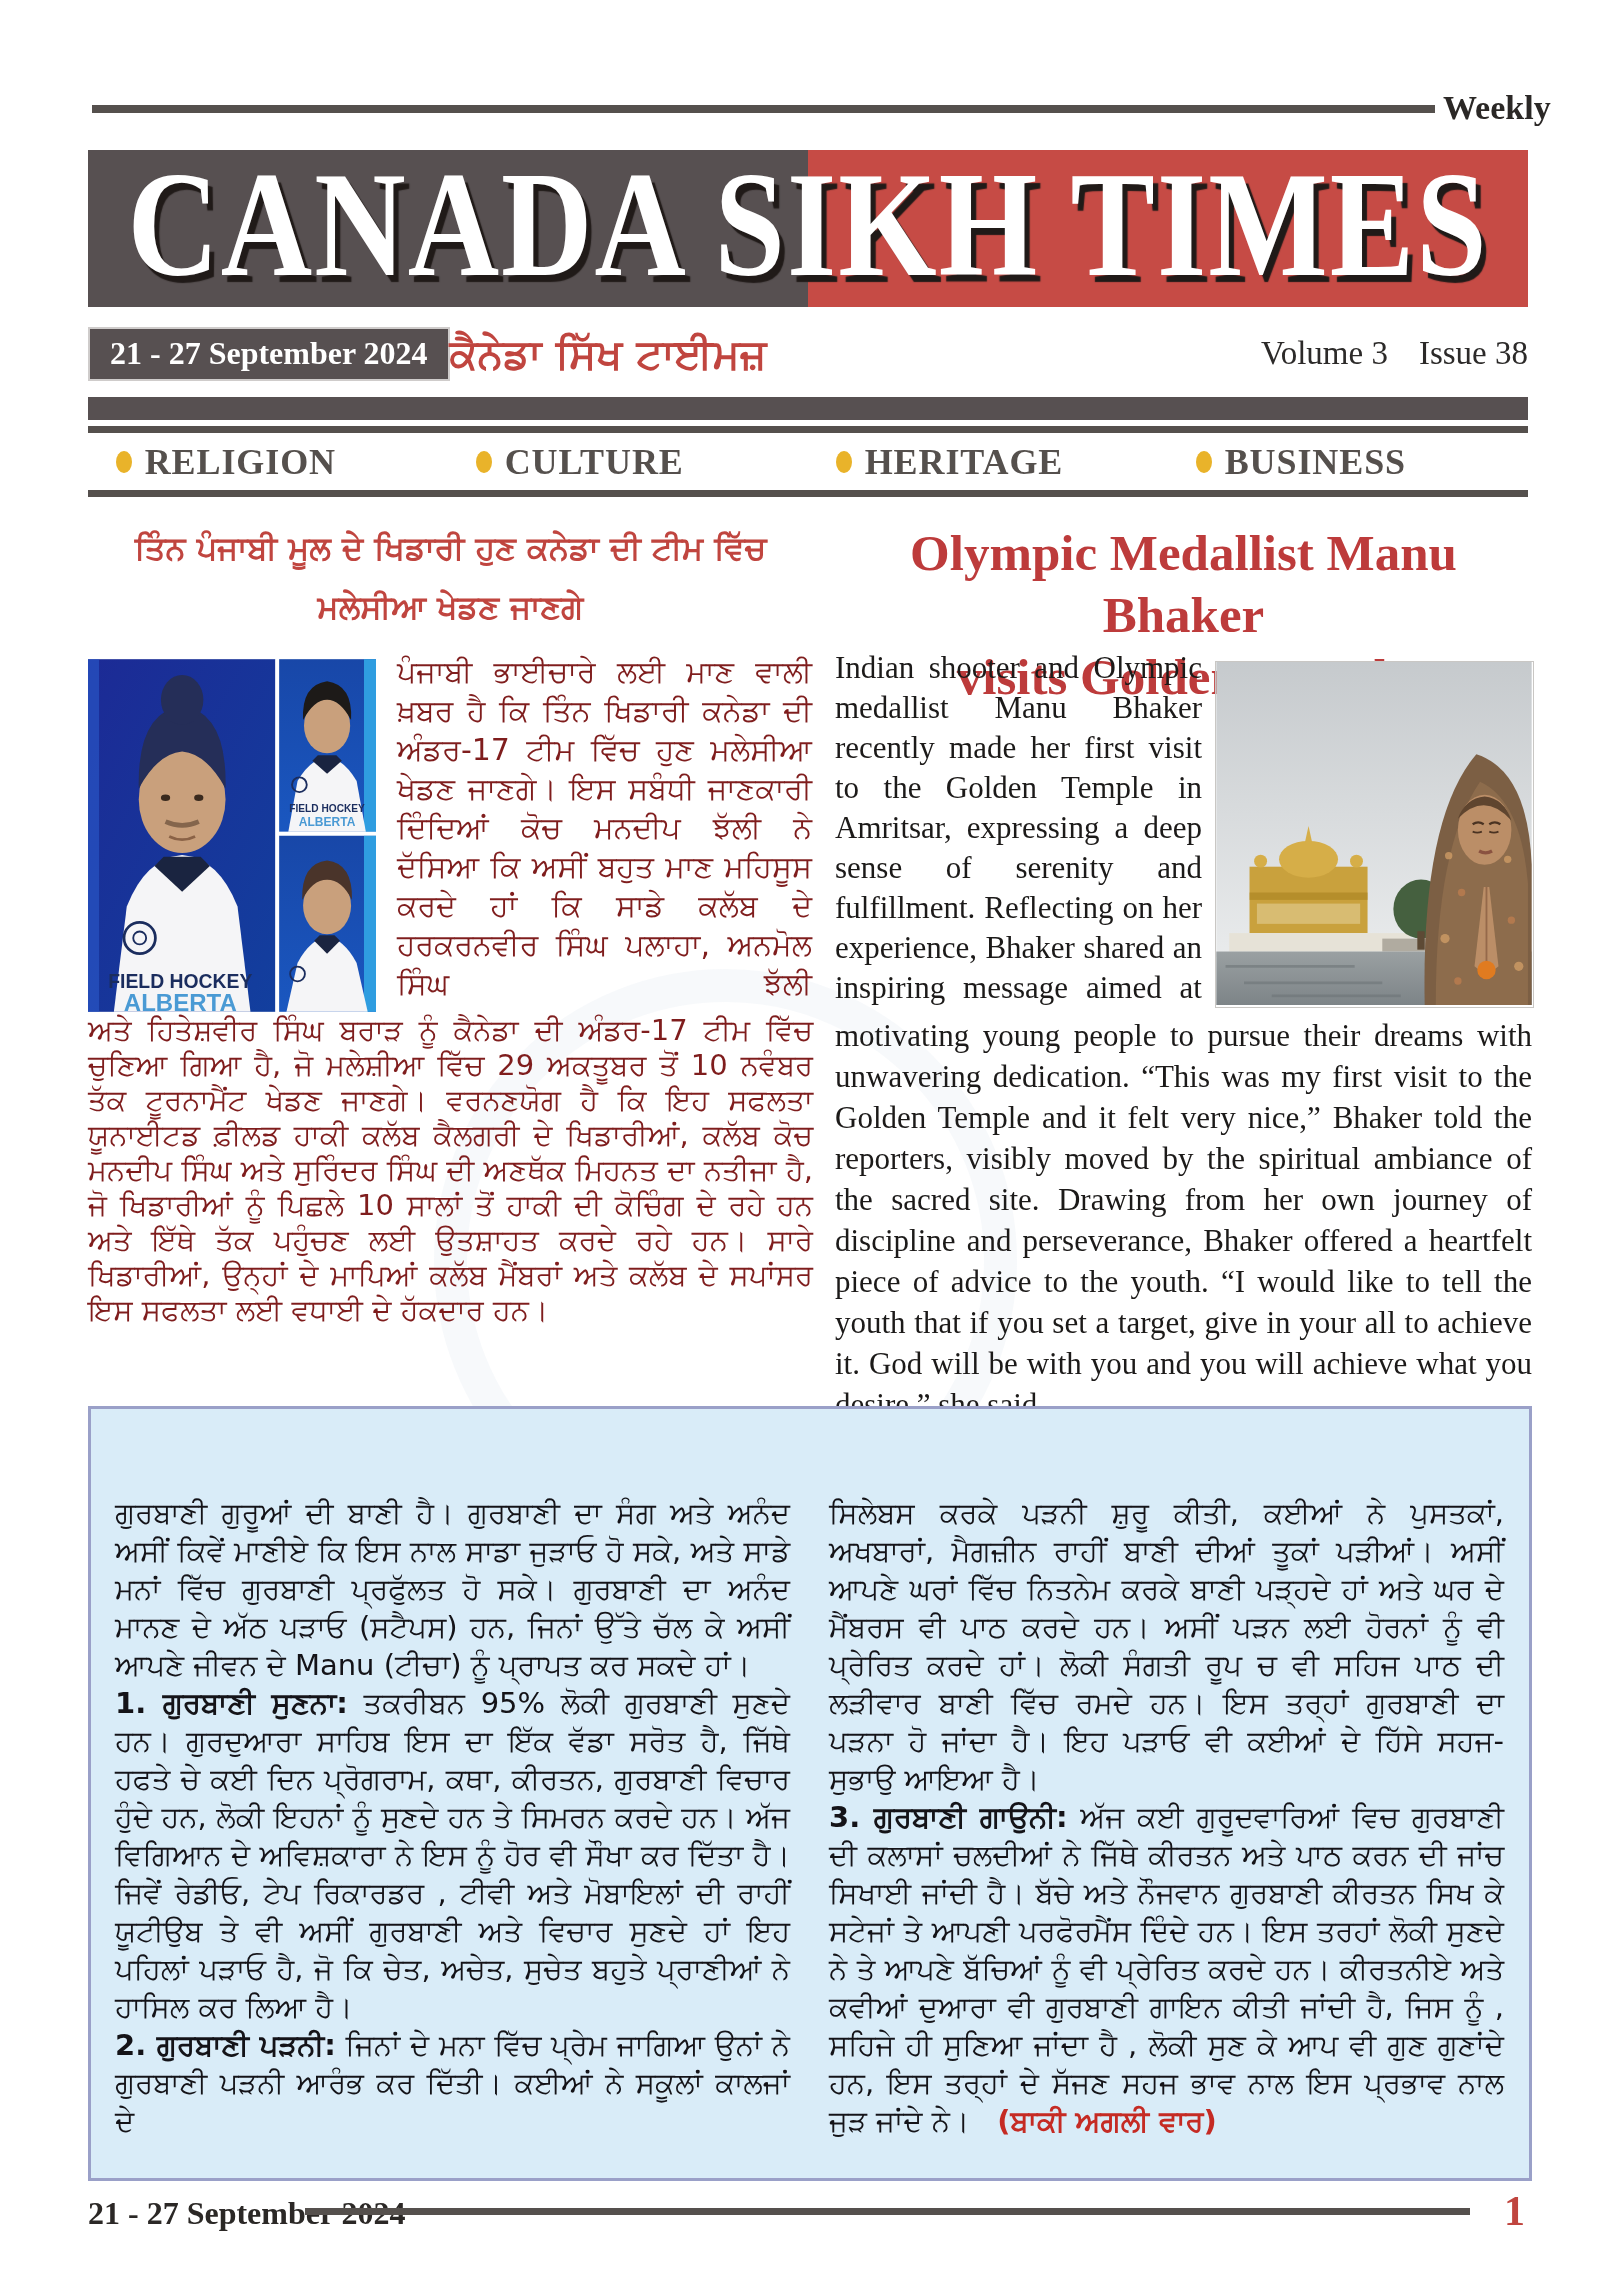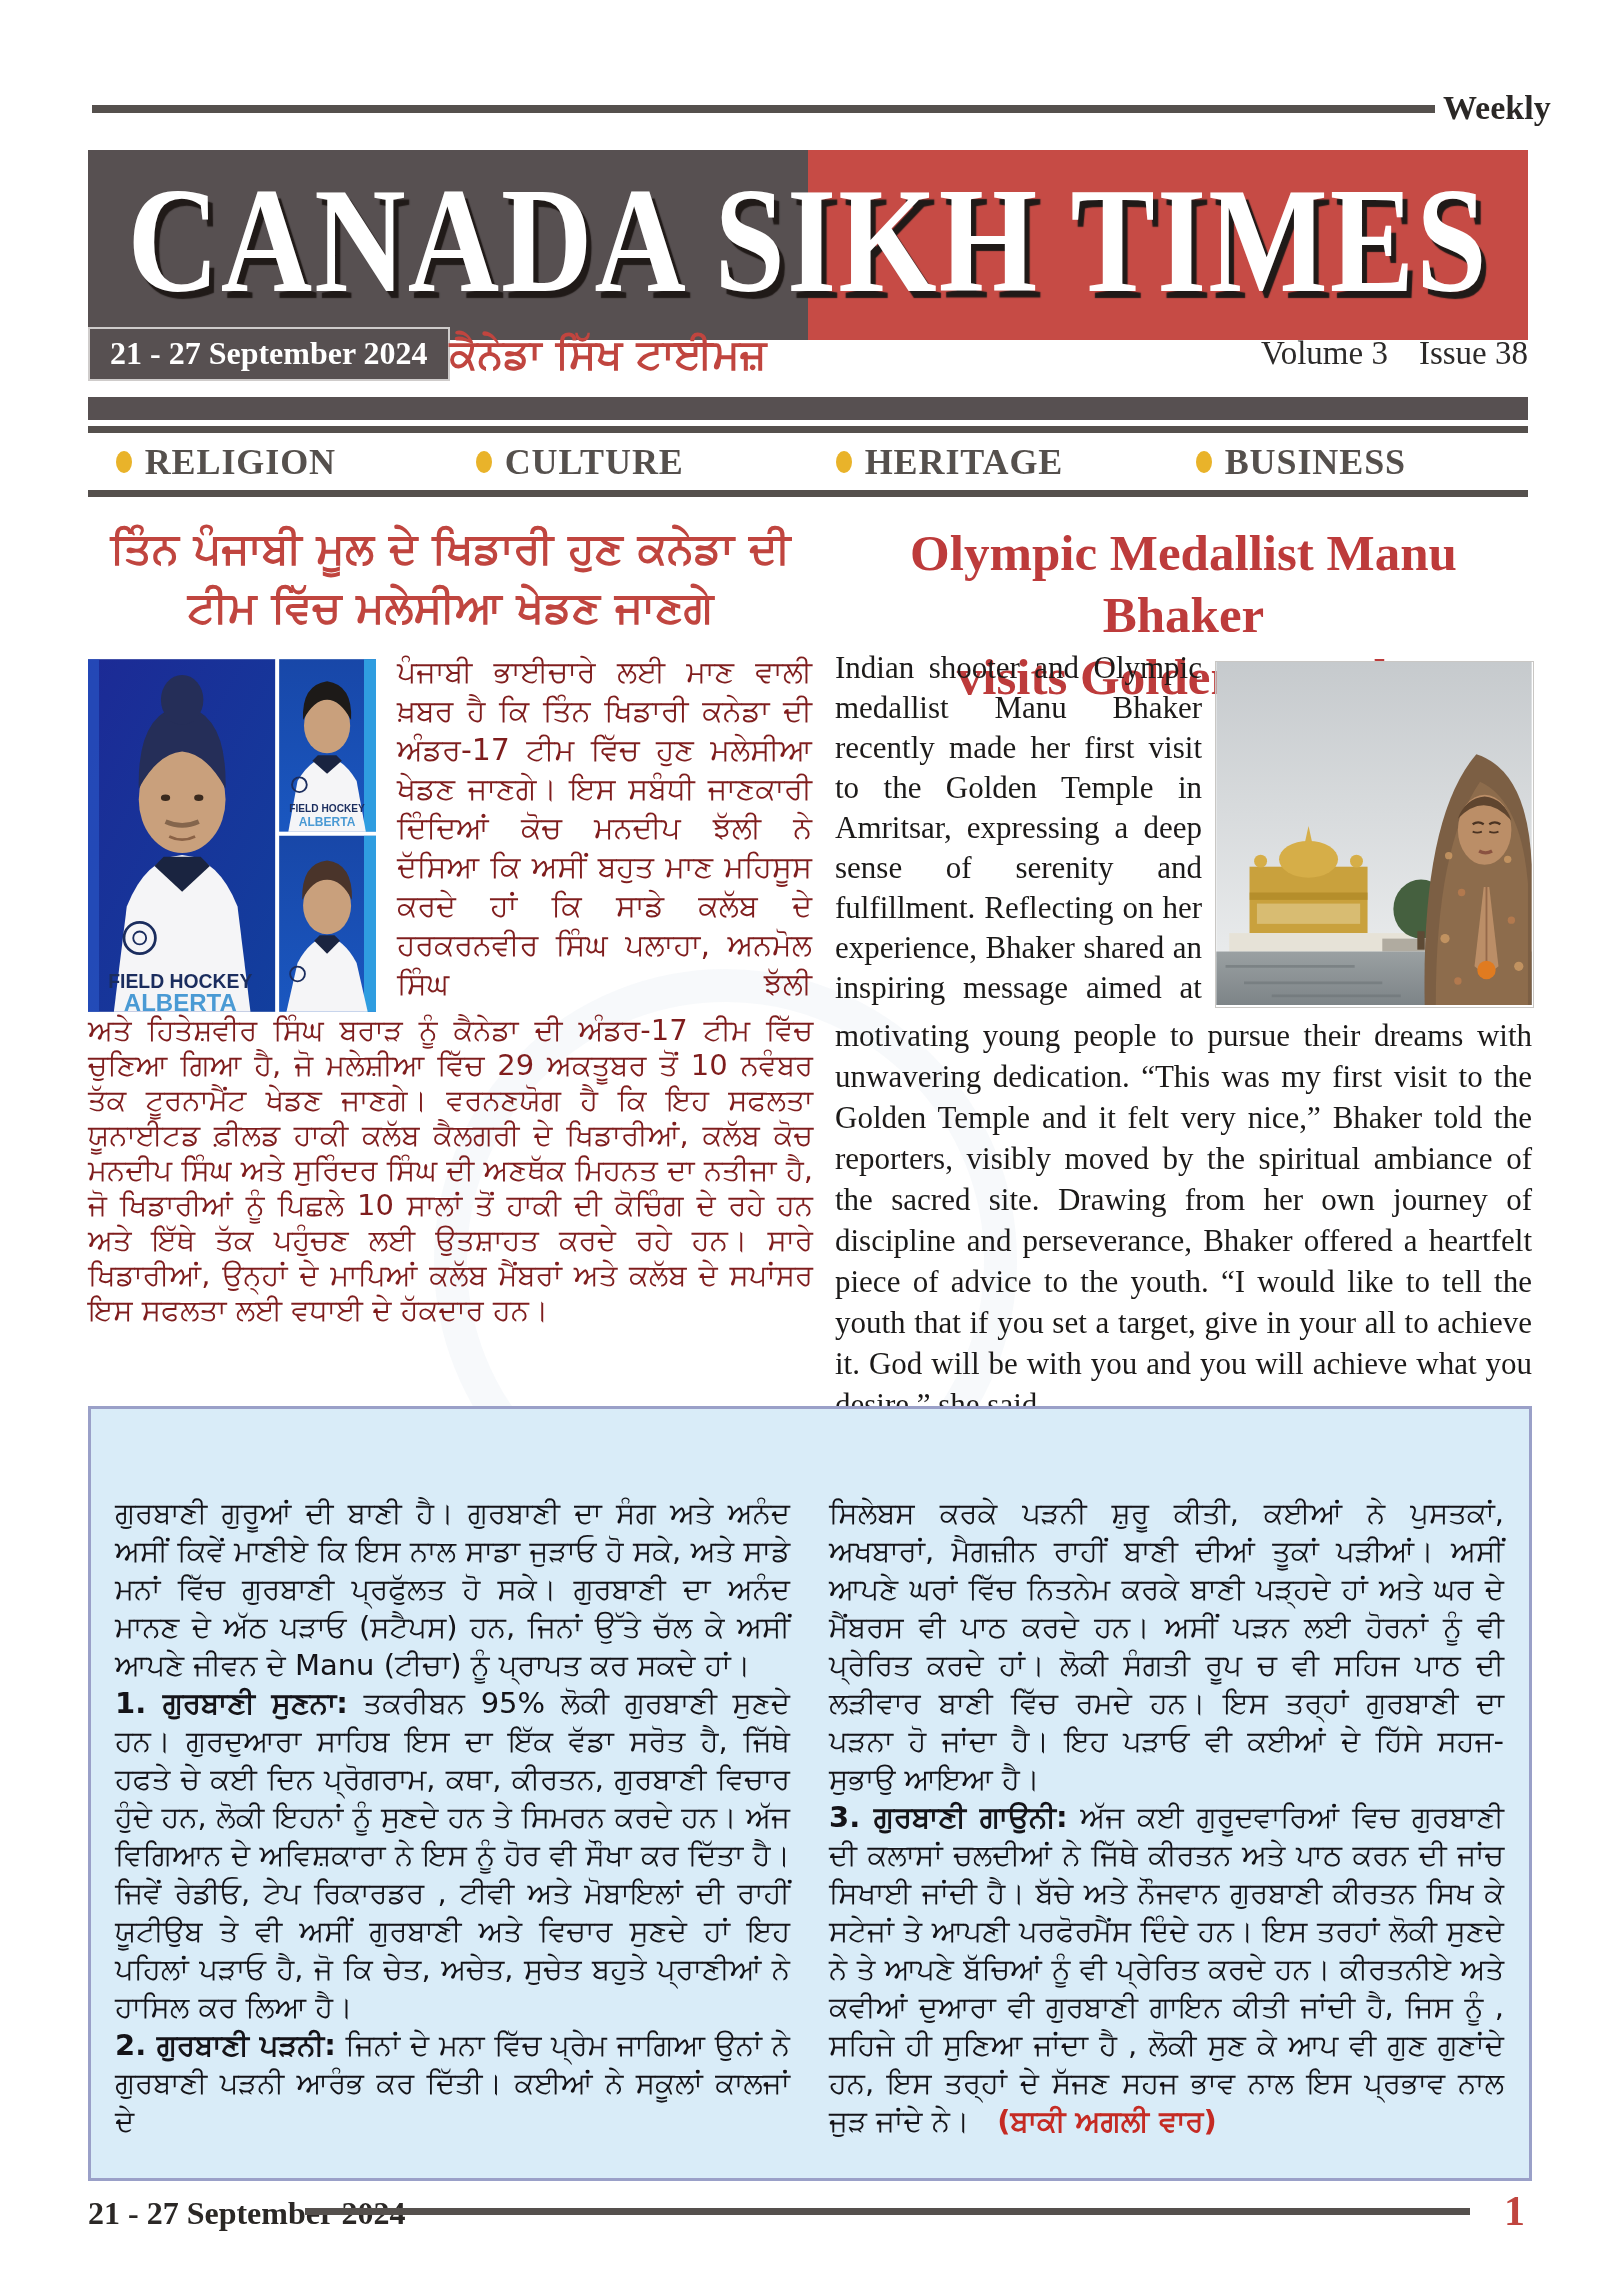--- a/index.html
+++ b/index.html
@@ -6,21 +6,21 @@
   .page{position:relative;width:1619px;height:2290px;background:#ffffff;overflow:hidden;
         font-family:"DejaVu Sans", sans-serif;color:#1f1d1c;}
   .abs{position:absolute;}
 
   
   .top-rule{left:92px;top:105px;width:1343px;height:8.3px;background:#55504d;}
   .weekly{left:1443px;top:89px;width:148px;font-family:"Liberation Serif",serif;
           font-weight:700;font-size:34px;color:#2b2826;}
 
   
-  .masthead{left:88px;top:150px;width:1440px;height:190px;}
+  .masthead{left:88px;top:150px;width:1440px;height:157px;}
   .masthead .half{position:absolute;top:0;height:100%;}
   .masthead .half.gray{left:0;width:50%;background:#575051;}
   .masthead .half.red{left:50%;width:50%;background:#c64b45;}
   .masthead .title{position:absolute;left:0;top:50%;width:100%;text-align:center;
       font-family:"Liberation Serif",serif;font-weight:700;font-size:113px;color:#ffffff;
       white-space:nowrap;transform:translateY(-54%) scale(1.12,1.34);letter-spacing:1.8px;
       text-shadow:4.6px 5.5px 0.9px #201a18;}
 
   
   .dateline{left:88px;top:323px;width:1440px;height:61px;display:flex;align-items:center;}
@@ -37,21 +37,21 @@
   .nav{left:88px;top:433px;width:1440px;height:57px;display:grid;grid-template-columns:repeat(4,1fr);
        align-items:center;background:#ffffff;}
   .nav-item{display:flex;align-items:center;padding-left:28px;}
   .nav-dot{width:15.7px;height:22px;border-radius:50%;background:#e9b32a;margin-right:13px;flex:none;}
   .nav-label{font-family:"Liberation Serif",serif;font-weight:600;font-size:36px;
        letter-spacing:0.9px;color:#55504d;}
   .rule-b{left:88px;top:490px;width:1440px;height:6.5px;background:#55504d;}
 
   
   .headline-left{left:88px;top:519px;width:725px;text-align:center;color:#c0453f;
-       font-weight:700;font-size:43px;line-height:59px;}
+       font-weight:700;font-size:32px;line-height:59px;}
   .headline-right{left:835px;top:522px;width:697px;text-align:center;color:#bd3b3b;
        font-family:"Liberation Serif",serif;font-weight:700;font-size:51px;line-height:62px;}
 
   
   .body-pa{font-size:30px;line-height:39px;text-align:justify;color:#7f1d1d;}
   .left-col{left:397px;top:652px;width:415px;height:360px;text-align-last:justify;}
   .left-full{left:88px;top:1013px;width:725px;font-size:29px;line-height:35px;}
   .body-en{font-family:"Liberation Serif",serif;font-size:31px;color:#1c1a19;text-align:justify;}
   .right-col{left:835px;top:648px;width:367px;line-height:40px;text-align-last:justify;}
   .right-full{left:835px;top:1015px;width:697px;line-height:41px;}

